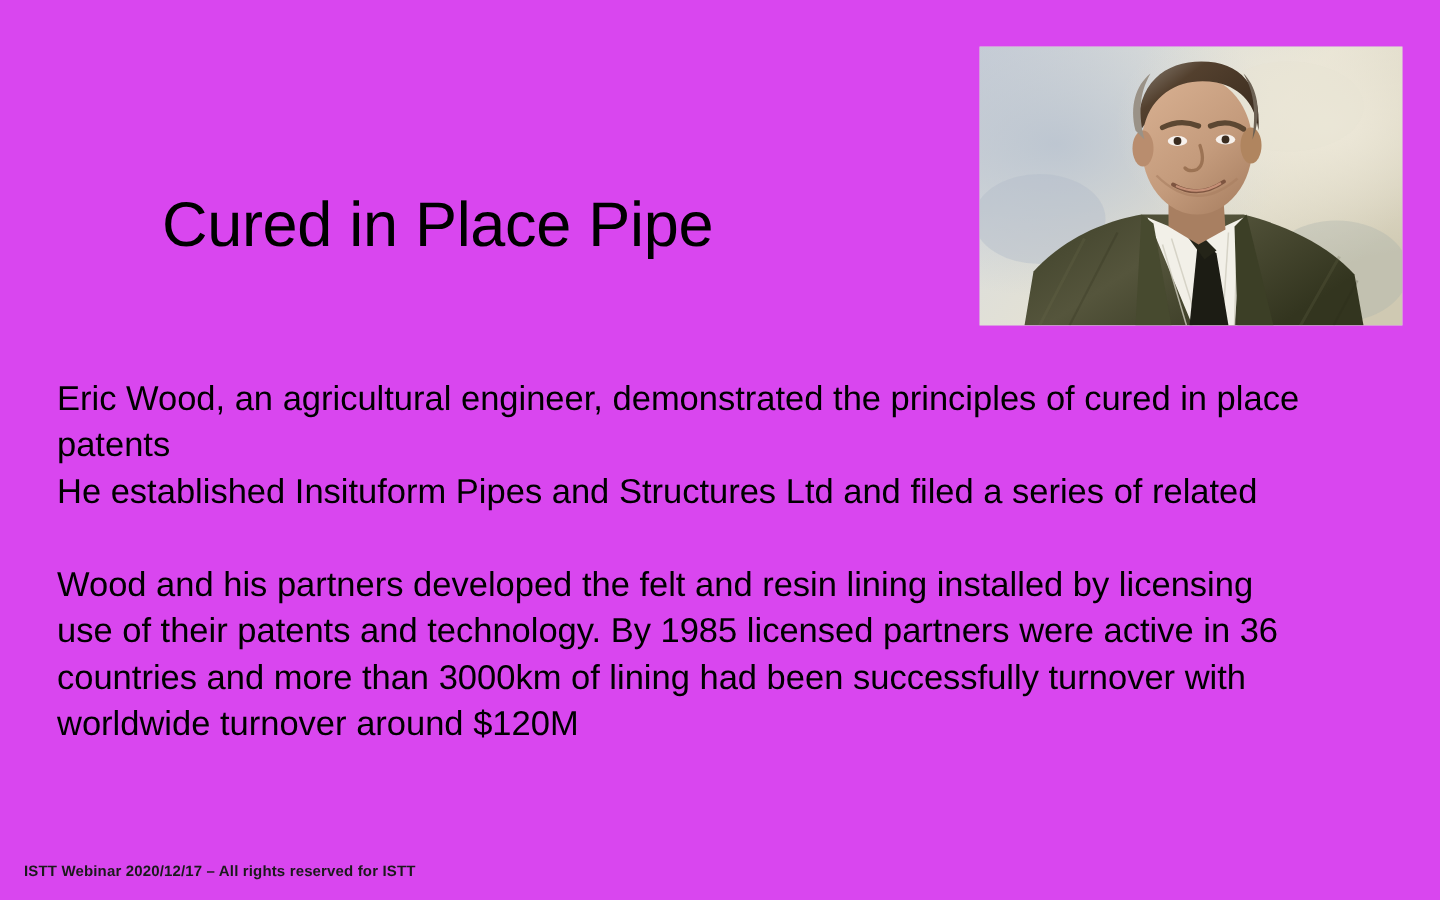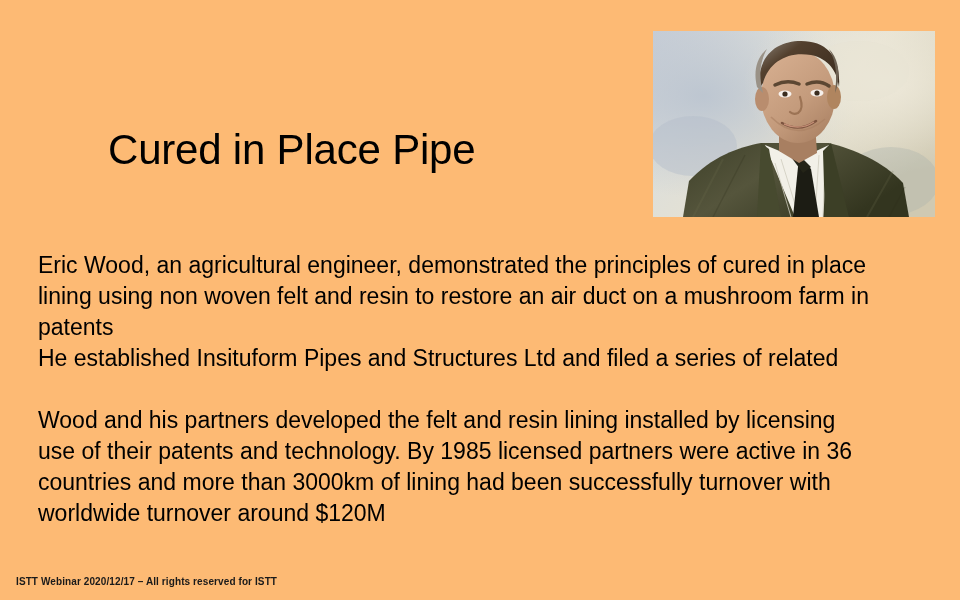--- a/index.html
+++ b/index.html
@@ -4,21 +4,21 @@
 <style>
   html, body {
     margin: 0;
     padding: 0;
     background: #ffffff;
   }
   #slide {
     position: relative;
     width: 960px;
     height: 600px;
-    background: #fdba74;
+    background: #d946ef;
     overflow: hidden;
     font-family: "Liberation Sans", sans-serif;
     color: #000000;
   }
 
   
   #slide-title {
     position: absolute;
     left: 108px;
     top: 100px;
@@ -78,21 +78,20 @@
 </style>
 </head>
 <body>
 
 <div id="slide">
 
   <h1 id="slide-title">Cured in Place Pipe</h1>
 
   <div id="body-block">
     <p class="body-par">Eric Wood, an agricultural engineer, demonstrated the principles of cured in place</p>
-    <p class="body-par">lining using non woven felt and resin to restore an air duct on a mushroom farm in</p>
     <p class="body-par">patents</p>
     <p class="body-par">He established Insituform Pipes and Structures Ltd and filed a series of related</p>
     <div class="par-gap"></div>
     <p class="body-par">Wood and his partners developed the felt and resin lining installed  by licensing</p>
     <p class="body-par">use of their patents and technology. By 1985 licensed partners were active in 36</p>
     <p class="body-par">countries and more than 3000km of lining had been successfully turnover with</p>
     <p class="body-par">worldwide turnover around $120M</p>
   </div>
 
   <div id="footer-note">ISTT Webinar 2020/12/17 – All rights reserved for ISTT</div>

